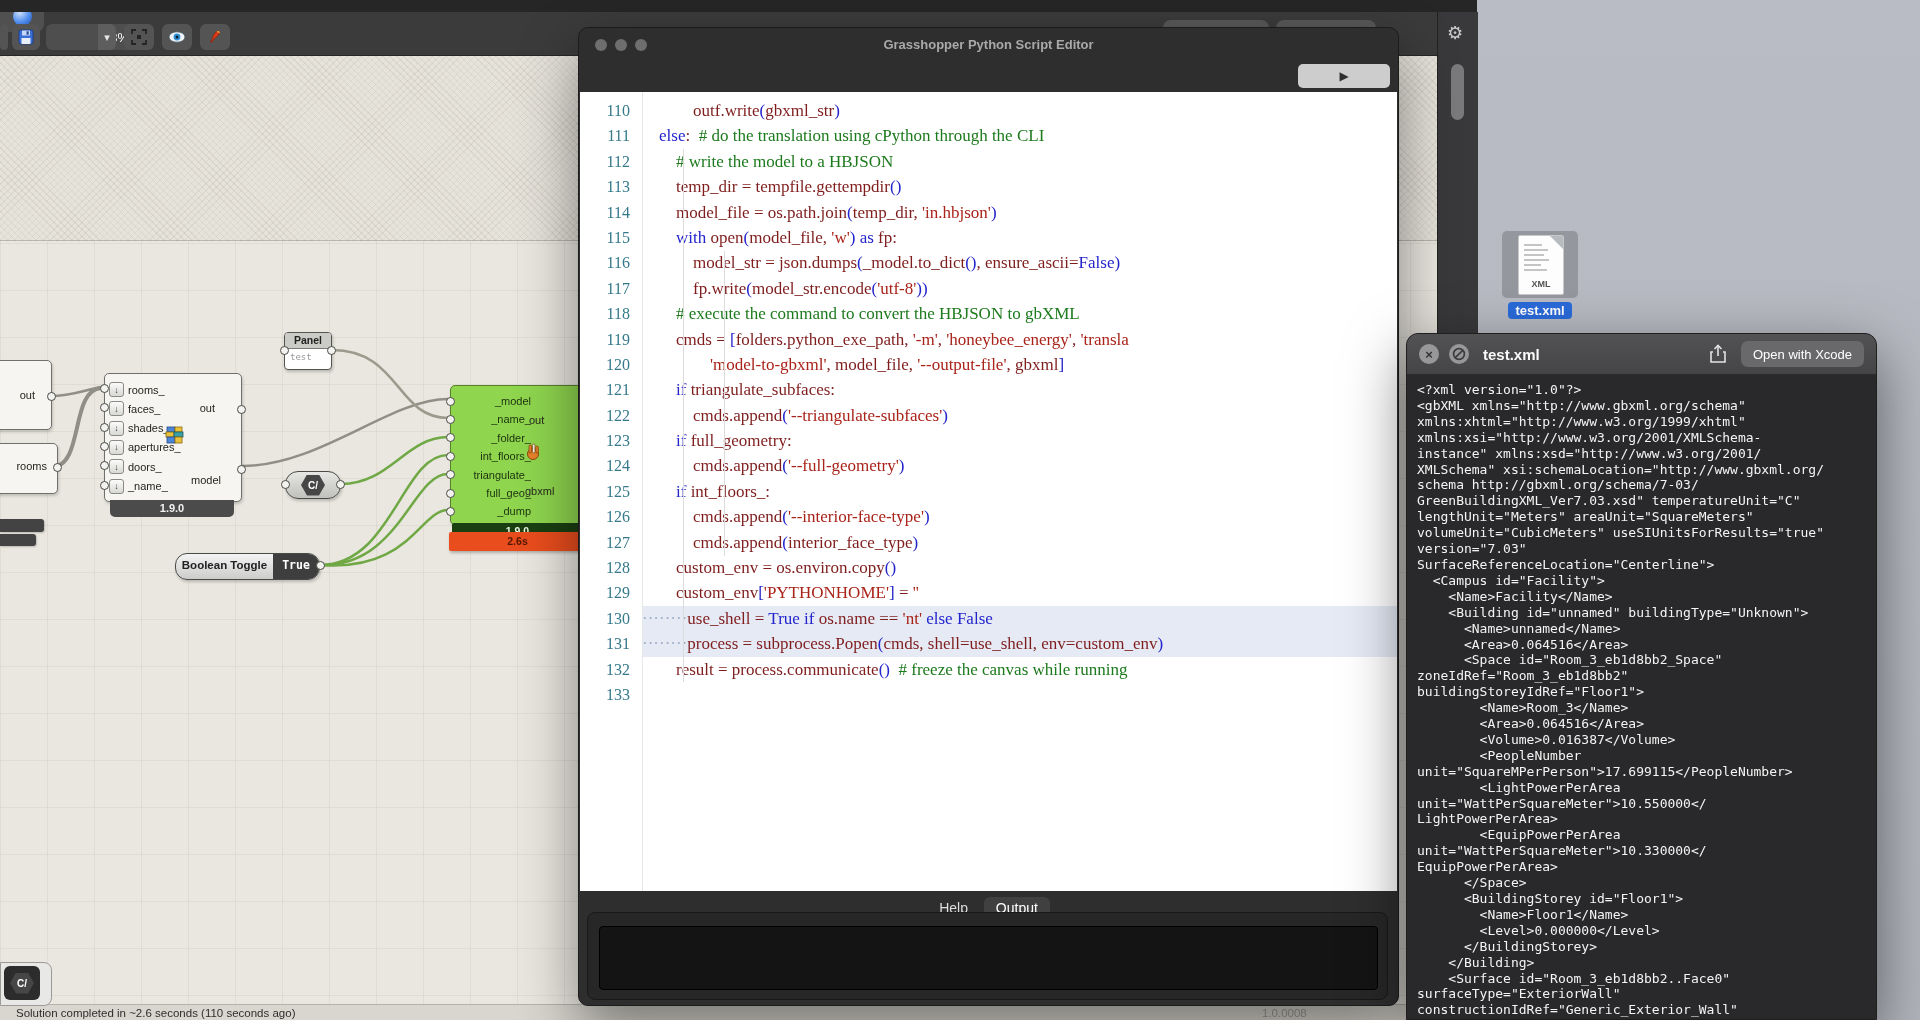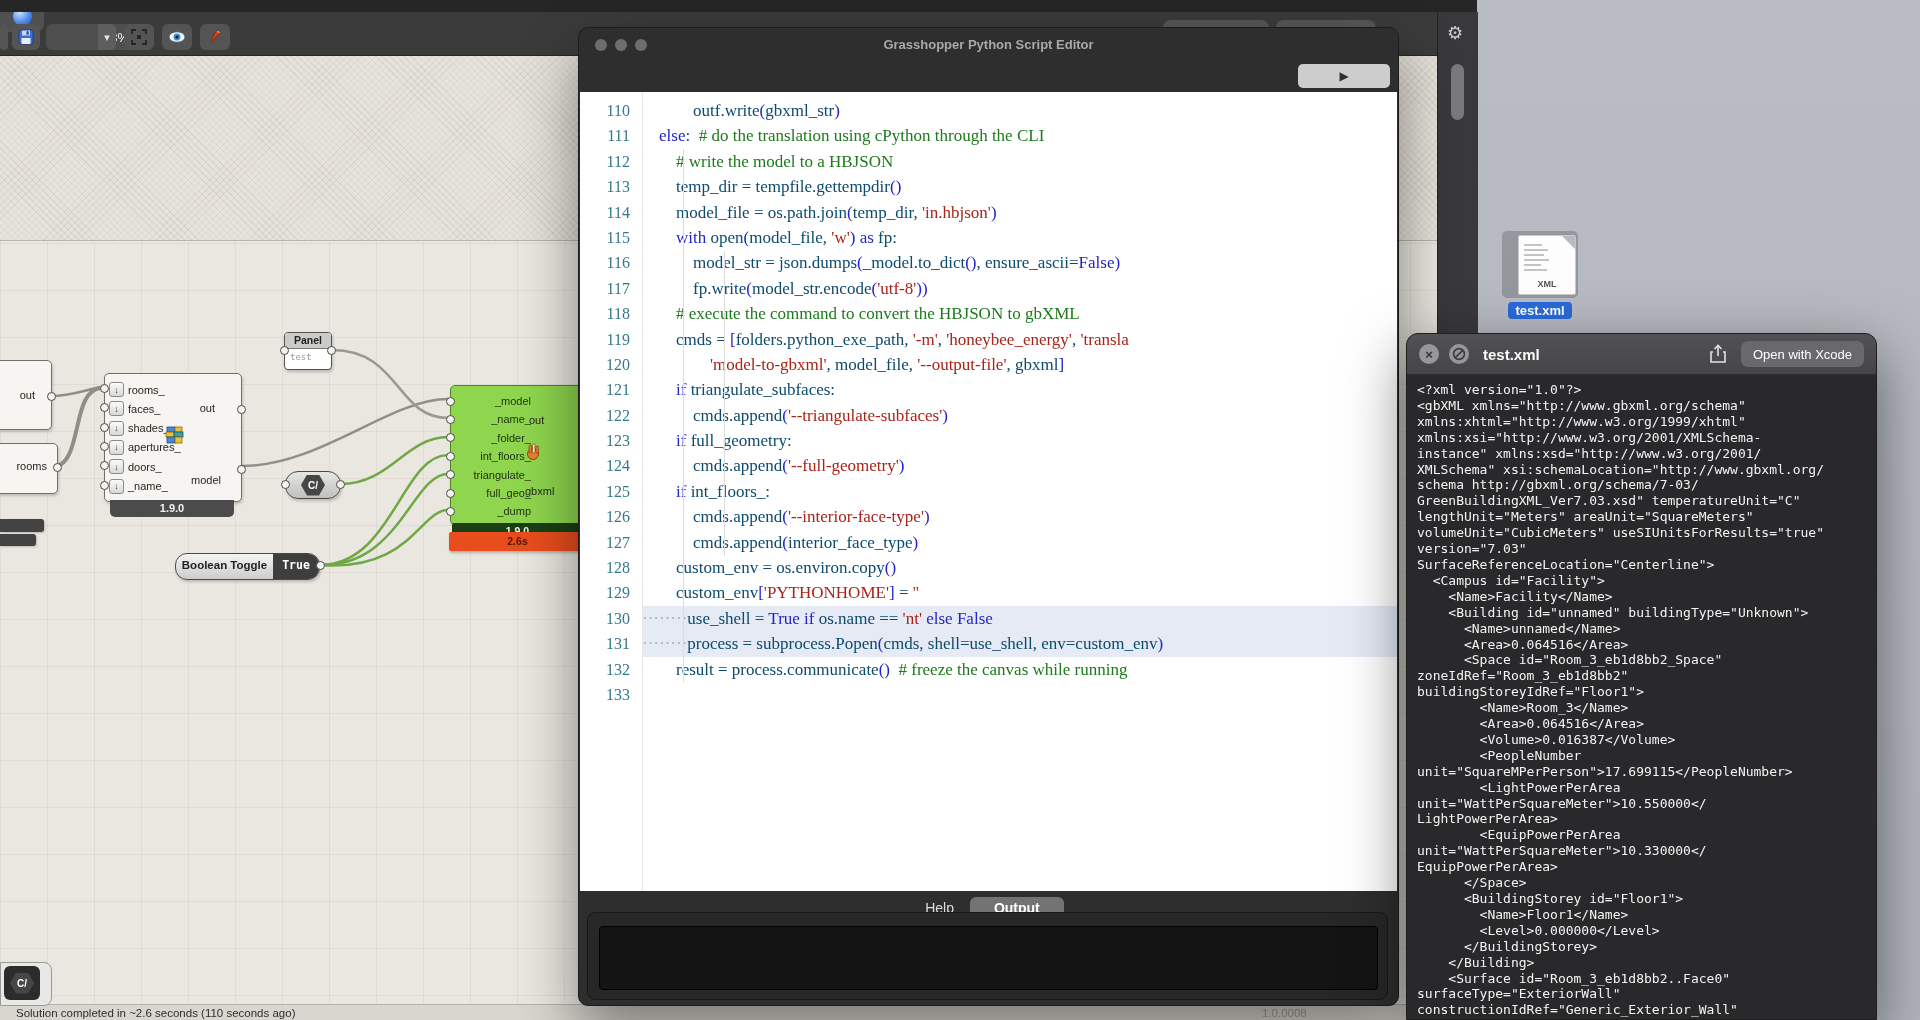--- a/index.html
+++ b/index.html
@@ -89,25 +89,25 @@
   #run-btn{position:absolute;right:8px;top:36px;width:92px;height:24px;background:#cdcdcd;border-radius:5px;
     display:flex;align-items:center;justify-content:center;color:#2f2f2f;font-size:12px;}
   #code-area{position:absolute;left:1px;top:64px;width:817px;height:799px;background:#fff;overflow:hidden;
     font-family:Liberation Serif, serif;font-size:17px;padding-top:6px;box-sizing:border-box;}
   #gutter-line{position:absolute;left:62px;top:0;bottom:0;width:1px;background:#e7e7e7;}
   .iguide{position:absolute;width:1px;background:#dcdcdc;}
   .cl{display:flex;height:25.4px;line-height:25.4px;}
   .ln{width:50px;text-align:right;padding-right:12px;color:#35798b;font-size:16px;flex:none;}
   .ct{white-space:pre;flex:1;}
   .cl.sel .ct{background:#e5eaf5;}
-  .tk-d{color:#0c4a6e;} .tk-k{color:#2424cc;} .tk-p{color:#2424cc;}
+  .tk-d{color:#7f1d1d;} .tk-k{color:#2424cc;} .tk-p{color:#2424cc;}
   .tk-s{color:#a92319;} .tk-c{color:#1d7a1d;} .tk-w{color:#9fb0ca;}
   #ed-tabs{position:absolute;left:0;top:869px;width:100%;text-align:center;font-size:14px;}
   #tab-help{display:inline-block;color:#dedede;padding:3px 12px;}
-  #tab-output{display:inline-block;background:#737373;color:#fff;border-radius:6px;padding:3px 24px;font-weight:bold;}
+  #tab-output{display:inline-block;background:#404040;color:#fff;border-radius:6px;padding:3px 12px;}
   #console-frame{position:absolute;left:8px;top:884px;width:801px;height:88px;background:#272727;
     border:1px solid #191919;border-radius:8px;box-sizing:border-box;}
   #console{position:absolute;left:11px;top:13px;width:777px;height:62px;background:#141414;
     border:1px solid #000;border-radius:4px;}
 
   
   #ql{left:1406px;top:333px;width:471px;height:687px;background:#29292b;border-radius:12px 12px 0 0;
     border:1px solid #1f1f1f;box-shadow:0 20px 60px rgba(0,0,0,.5);overflow:hidden;box-sizing:border-box;}
   #ql-titlebar{height:40px;background:linear-gradient(#525254,#454547);border-bottom:1px solid #2c2c2c;
     display:flex;align-items:center;}
@@ -117,21 +117,21 @@
   #ql-open{height:26px;padding:0 12px;background:#69696c;border-radius:7px;color:#fff;font-size:13px;
     display:flex;align-items:center;margin:0 12px 0 14px;}
   #ql-content{padding:7px 0 0 10px;font-family:"DejaVu Sans Mono",monospace;font-size:13px;
     line-height:15.9px;color:#f4f4f4;}
   #ql-content div{white-space:pre;}
 
   
   #file-icon{left:1501px;top:231px;width:78px;text-align:center;}
   #file-icon .selbg{position:absolute;left:1px;top:0;width:76px;height:67px;background:rgba(60,60,66,.28);border-radius:5px;}
   .doc{position:absolute;left:17px;top:4px;width:44px;height:58px;background:#fdfdfd;border:1px solid #c9c9c9;
-    border-radius:2px;padding-left:12px;}
+    border-radius:2px;}
   .doc .fold{position:absolute;right:0;top:0;width:0;height:0;border-style:solid;border-width:0 13px 13px 0;
     border-color:transparent #b7babf transparent transparent;}
   .doc .fl{position:absolute;left:5px;height:2px;background:#c4c4c4;}
   .doc .xml{position:absolute;bottom:5px;left:0;width:100%;font-size:9px;font-weight:bold;color:#555;}
   #file-label{position:absolute;left:0px;top:70px;width:78px;}
   #file-label span{background:#2a6ada;color:#fff;font-size:13px;font-weight:bold;border-radius:4px;padding:1px 7px;}
 
   svg.wires{position:absolute;left:0;top:0;width:1920px;height:1020px;pointer-events:none;}
 </style>
 </head>

